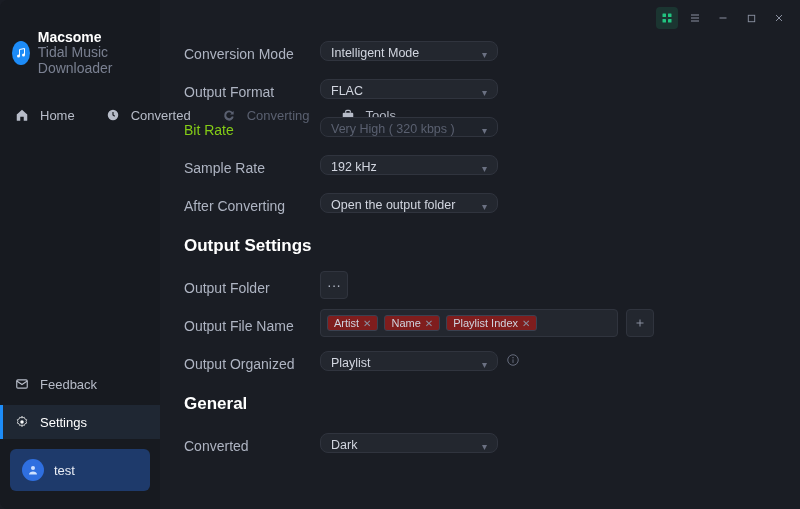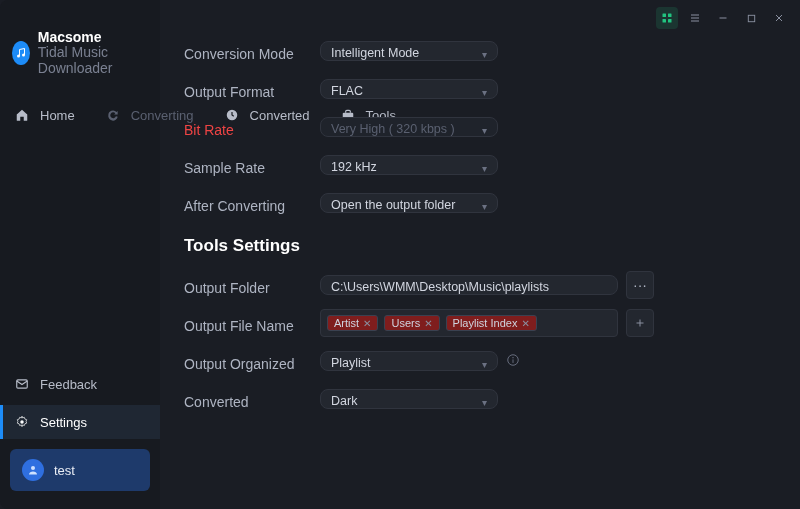--- a/index.html
+++ b/index.html
@@ -83,21 +83,21 @@
   .section-title {
     font-size: 17px; font-weight: 700; color: #fff;
     margin: 18px 0 14px 0;
   }
   .section-title.first { margin-top: 8px; }
   .row {
     display:flex; align-items:center;
     min-height: 30px; margin-bottom: 8px;
   }
   .row-label { width: 136px; color: #aeb4c2; font-size: 14px; margin-top: 6px; }
-  .row-label.dim { color: #ef4444; }
+  .row-label.dim { color: #84cc16; }
   .control { display:flex; align-items:center; gap:8px; }
 
   .select, .input-text {
     background: #23272f; border: 1px solid #30343e;
     border-radius: 8px; height: 20px;
     display:flex; align-items:flex-end; justify-content:space-between;
     padding: 0 10px; color: #d2d6e0; font-size: 12.5px;
   }
   .select { width: 178px; cursor:pointer; }
   .select.disabled { color: #5a6070; cursor:default; background:#1f232b;}
@@ -155,36 +155,36 @@
 
     <nav class="nav">
       <div class="nav-item">
         <span class="nav-icon">
             <svg width="14" height="14" viewBox="0 0 24 24">
               <path d="M3 11l9-8 9 8v10a1 1 0 0 1-1 1h-5v-7h-6v7H4a1 1 0 0 1-1-1z" fill="currentColor"></path>
             </svg>
           </span>
         <span>Home</span>
       </div>
-      <div class="nav-item dim">
-        <span class="nav-icon">
-            <svg width="14" height="14" viewBox="0 0 24 24">
-              <path d="M4 12a8 8 0 0 1 14-5l2-2v6h-6l2-2a5 5 0 1 0 1 5l3 1A8 8 0 1 1 4 12z" fill="currentColor"></path>
-            </svg>
-          </span>
-        <span>Converting</span>
-      </div>
       <div class="nav-item">
         <span class="nav-icon">
             <svg width="14" height="14" viewBox="0 0 24 24">
               <circle cx="12" cy="12" r="9" fill="currentColor"></circle>
               <path d="M12 7v5l3 2" stroke="#171a20" stroke-width="2" fill="none"></path>
             </svg>
           </span>
         <span>Converted</span>
+      </div>
+      <div class="nav-item dim">
+        <span class="nav-icon">
+            <svg width="14" height="14" viewBox="0 0 24 24">
+              <path d="M4 12a8 8 0 0 1 14-5l2-2v6h-6l2-2a5 5 0 1 0 1 5l3 1A8 8 0 1 1 4 12z" fill="currentColor"></path>
+            </svg>
+          </span>
+        <span>Converting</span>
       </div>
       <div class="nav-item">
         <span class="nav-icon">
             <svg width="14" height="14" viewBox="0 0 24 24">
               <rect x="3" y="8" width="18" height="12" rx="2" fill="currentColor"></rect>
               <path d="M8 8V6a2 2 0 0 1 2-2h4a2 2 0 0 1 2 2v2" stroke="currentColor" stroke-width="2" fill="none"></path>
             </svg>
           </span>
         <span>Tools</span>
       </div>
@@ -299,44 +299,41 @@
       <div class="row">
         <div class="row-label">After Converting</div>
         <div class="control">
           <div class="select">
             <span>Open the output folder</span>
             <span class="chev">▾</span>
           </div>
         </div>
       </div>
 
-      <div class="section-title">Tools Settings</div>
+      <div class="section-title">Output Settings</div>
 
       <div class="row">
         <div class="row-label">Output Folder</div>
         <div class="control">
-          <div class="input-text">
-            <span>C:\Users\WMM\Desktop\Music\playlists</span>
-          </div>
           <div class="icon-btn">
             <span>···</span>
           </div>
         </div>
       </div>
 
       <div class="row">
         <div class="row-label">Output File Name</div>
         <div class="control">
           <div class="tag-field">
             <span class="tag">
                 <span>Artist</span>
                 <span class="x">✕</span>
               </span>
             <span class="tag">
-                <span>Users</span>
+                <span>Name</span>
                 <span class="x">✕</span>
               </span>
             <span class="tag">
                 <span>Playlist Index</span>
                 <span class="x">✕</span>
               </span>
           </div>
           <div class="plus-btn">
             <svg width="12" height="12" viewBox="0 0 24 24">
                 <path d="M12 5v14M5 12h14" stroke="currentColor" stroke-width="2"></path>
@@ -355,20 +352,21 @@
           <span class="info-icon">
             <svg width="14" height="14" viewBox="0 0 24 24">
                 <circle cx="12" cy="12" r="9" fill="none" stroke="currentColor" stroke-width="1.6"></circle>
                 <circle cx="12" cy="8" r="1.2" fill="currentColor"></circle>
                 <path d="M12 11v6" stroke="currentColor" stroke-width="1.6"></path>
               </svg>
           </span>
         </div>
       </div>
 
+      <div class="section-title">General</div>
 
       <div class="row">
         <div class="row-label">Converted</div>
         <div class="control">
           <div class="select">
             <span>Dark</span>
             <span class="chev">▾</span>
           </div>
         </div>
       </div>

